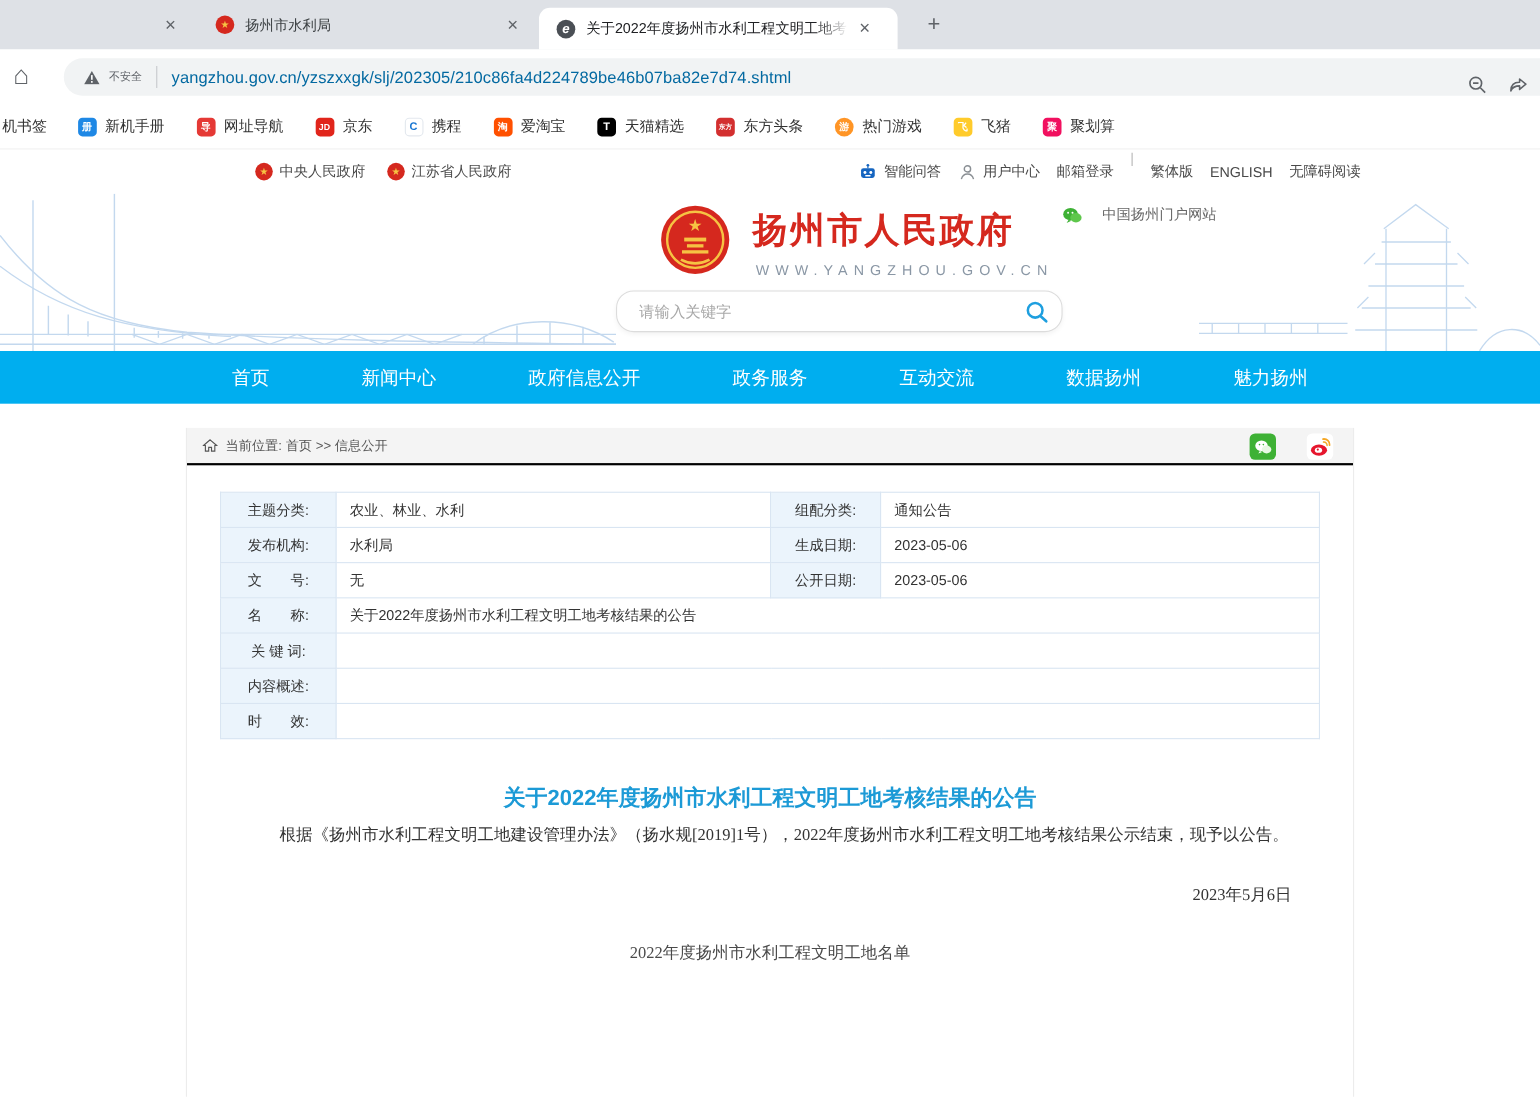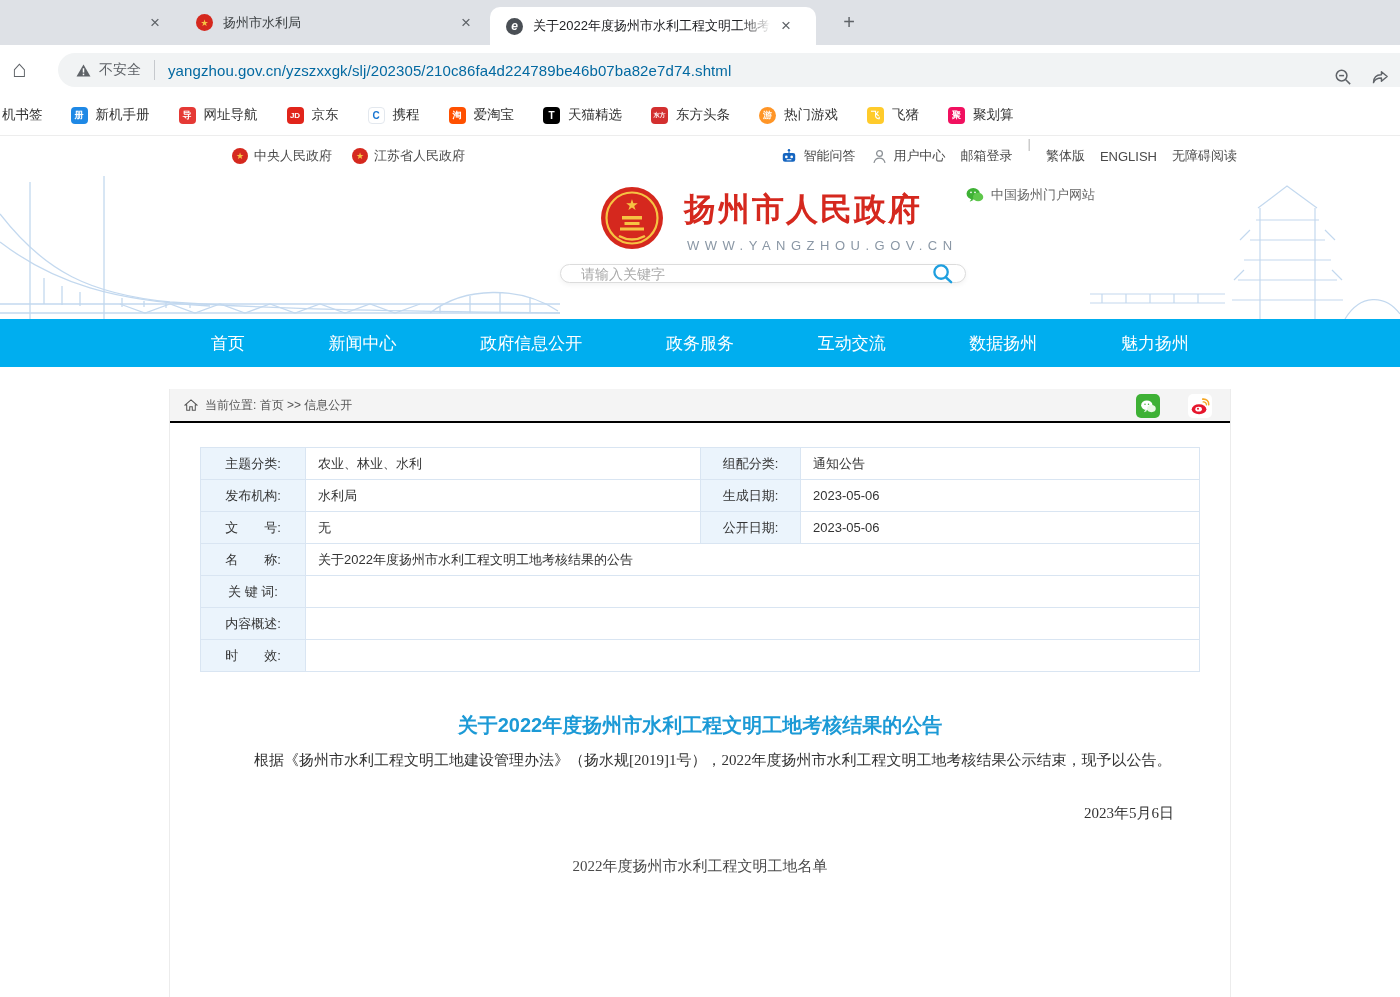--- a/index.html
+++ b/index.html
@@ -25,21 +25,21 @@
   .favicon-browser { width:17px; height:17px; min-width:17px; border-radius:50%; background:#4a4f55;
     color:#fff; font-size:12px; font-weight:bold; font-style:italic;
     display:flex; align-items:center; justify-content:center; }
   .newtab-btn { position:absolute; left:836px; top:10px; width:26px; height:26px;
     text-align:center; line-height:25px; font-size:20px; color:#5f6368; cursor:pointer; }
 
   .toolbar { height:50px; background:#fff; position:relative; }
   .home-btn { position:absolute; left:12px; top:10px; font-size:24px; color:#5f6368; cursor:pointer; }
   .urlbar { position:absolute; left:58px; right:0; top:8px; height:34px; background:#f1f3f4;
     border-radius:17px 0 0 17px; display:flex; align-items:center; padding-left:18px; }
-  .security-label { font-size:14px; color:#5f6368; margin-left:8px; }
+  .security-label { font-size:10px; color:#5f6368; margin-left:8px; }
   .url-sep { width:1px; height:20px; background:#c6c9cd; margin:0 13px; }
   .url-text { font-size:15px; color:#0369a1; letter-spacing:.1px; }
   .urlbar-right { position:absolute; right:10px; top:15px; display:flex; gap:18px; }
 
   .bookmarks { height:41px; background:#fff; border-bottom:1px solid #ededed;
     display:flex; align-items:center; font-size:13.5px; color:#333; padding-left:2px; }
   .bm-partial { margin-right:28px; cursor:pointer; }
   .bm-item { display:flex; align-items:center; gap:8px; margin-right:29px; cursor:pointer; white-space:nowrap; }
   .bm-icon { width:17px; height:17px; min-width:17px; border-radius:4px; color:#fff; font-size:9px;
     font-weight:bold; display:flex; align-items:center; justify-content:center; overflow:hidden; }
@@ -61,23 +61,23 @@
 
   
   .banner { height:143px; background:#fff; position:relative; overflow:hidden; }
   .art { position:absolute; top:0; pointer-events:none; }
   .art-left { left:0; } .art-right { right:0; }
   .logo { position:absolute; left:600px; top:10px; display:flex; cursor:pointer; }
   .site-name { position:absolute; left:684px; top:12px; font-size:32px; font-weight:bold;
     color:#d5281e; letter-spacing:2px; }
   .site-url { position:absolute; left:687px; top:62px; font-size:13px; color:#8a97a5;
     letter-spacing:5.5px; }
-  .portal { position:absolute; left:966px; top:10px; display:flex; align-items:center; gap:7px;
+  .portal { position:absolute; left:966px; top:10px; display:flex; align-items:flex-end; gap:18px;
     font-size:13px; color:#666; cursor:pointer; }
-  .searchbox { position:absolute; left:560px; top:88px; width:406px; height:19px; background:#fff;
+  .searchbox { position:absolute; left:560px; top:88px; width:406px; height:38px; background:#fff;
     border:1px solid #dcdcdc; border-radius:16px; box-shadow:0 2px 5px rgba(0,0,0,.05);
     display:flex; align-items:center; padding:0 12px 0 20px; }
   .searchbox input { flex:1; border:none; outline:none; font-size:14px; color:#333; background:transparent; }
   .searchbox input::placeholder { color:#a9a9a9; }
   .search-btn { cursor:pointer; display:flex; }
 
   
   .nav { height:48px; background:#00aeef; display:flex; align-items:center; }
   .nav-inner { width:1062px; margin:0 auto; display:flex; justify-content:space-around; }
   .nav-item { color:#fff; font-size:17px; cursor:pointer; white-space:nowrap; }

